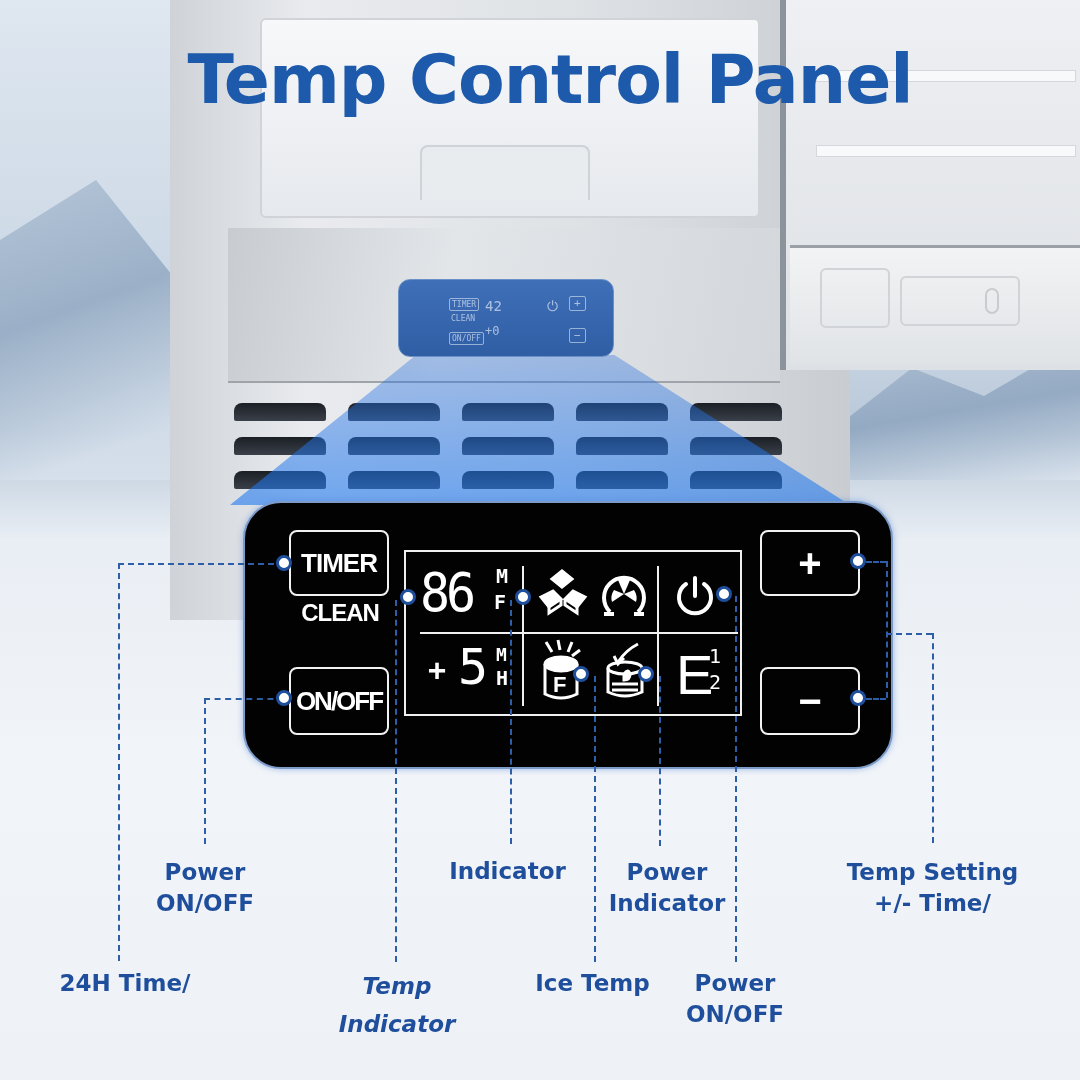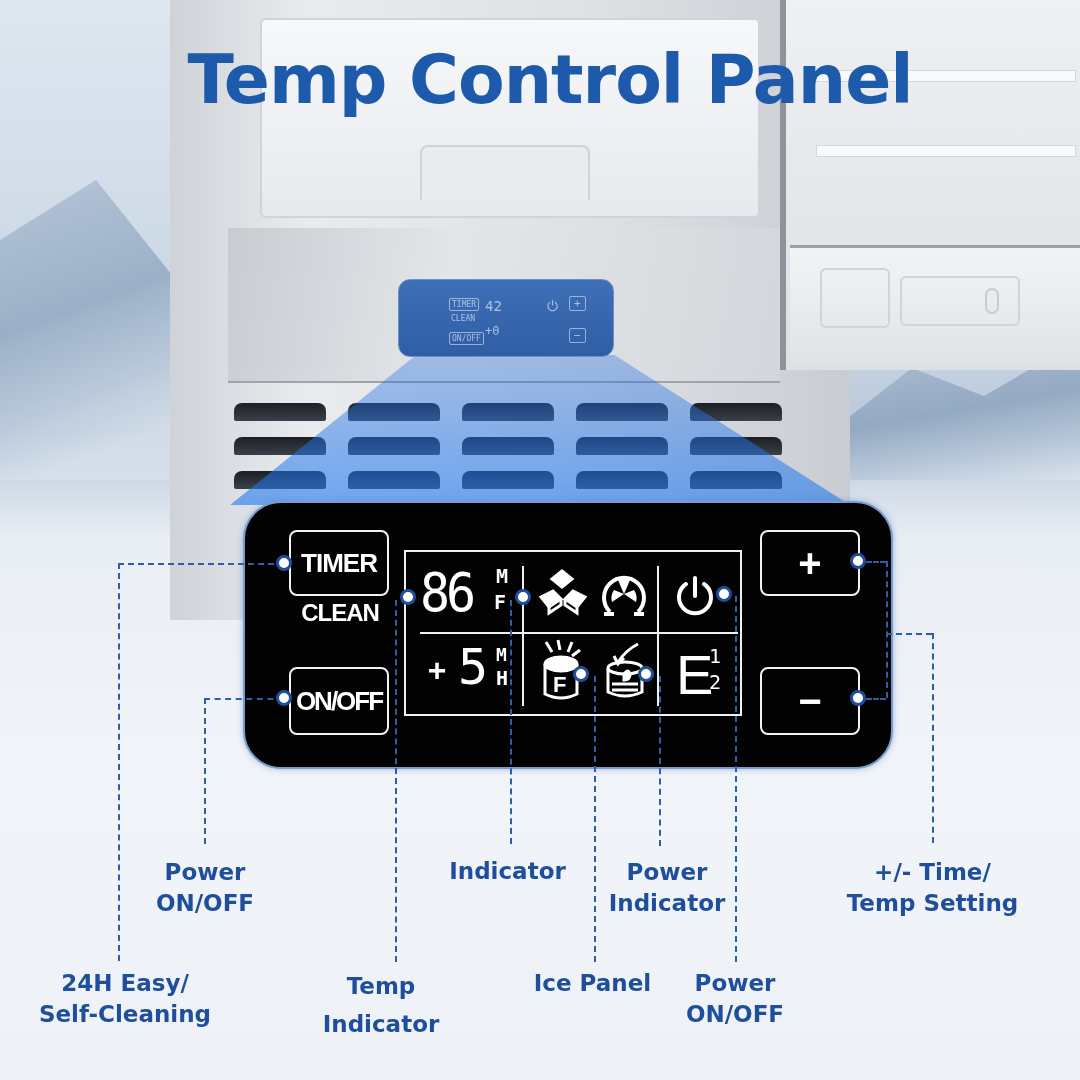--- a/index.html
+++ b/index.html
@@ -279,37 +279,36 @@
 <div class="dash dash-h" style="left:886px;top:633px;width:46px;"></div>
 <div class="dash dash-v" style="left:932px;top:633px;height:210px;"></div>
 <div class="dot" style="left:850px;top:553px;"></div>
 <div class="dot" style="left:850px;top:690px;"></div>
 
 <div class="callout" style="left:135px;top:857px;width:140px;">
   <div>Power</div>
   <div>ON/OFF</div>
 </div>
 <div class="callout" style="left:20px;top:968px;width:210px;">
-  <div>24H Easy/</div>
-  <div>Self-Cleaning</div>
-</div>
-<div class="callout" style="left:306px;top:967px;width:150px;line-height:38px;">
+  <div>24H Time/</div>
+</div>
+<div class="callout" style="left:322px;top:967px;width:150px;line-height:38px;font-style:italic;">
   <div>Temp</div>
   <div>Indicator</div>
 </div>
 <div class="callout" style="left:420px;top:856px;width:175px;">
   <div>Indicator</div>
 </div>
 <div class="callout" style="left:530px;top:968px;width:125px;">
-  <div>Ice Panel</div>
+  <div>Ice Temp</div>
 </div>
 <div class="callout" style="left:597px;top:857px;width:140px;">
   <div>Power</div>
   <div>Indicator</div>
 </div>
 <div class="callout" style="left:665px;top:968px;width:140px;">
   <div>Power</div>
   <div>ON/OFF</div>
 </div>
 <div class="callout" style="left:830px;top:857px;width:205px;">
+  <div>Temp Setting</div>
   <div>+/- Time/</div>
-  <div>Temp Setting</div>
 </div>
 
 </body></html>

